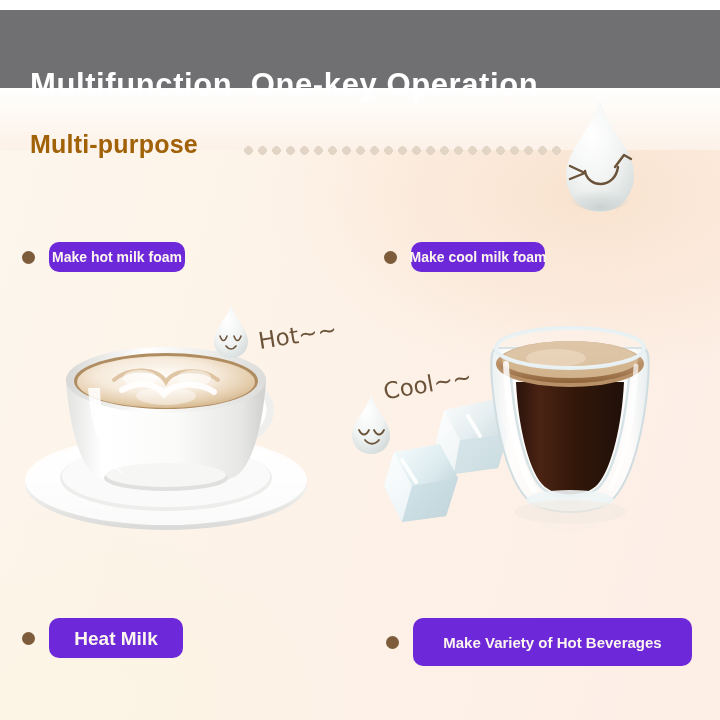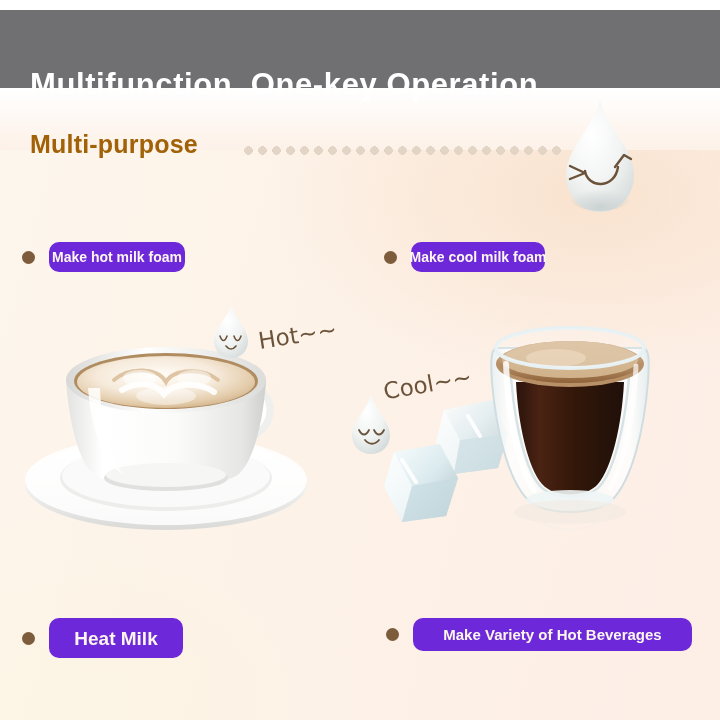--- a/index.html
+++ b/index.html
@@ -133,21 +133,21 @@
   .cap-hot-foam  { left: 22px;  top: 242px; }
   .cap-hot-foam  .caption-pill { width: 136px; height: 30px; }
 
   .cap-cool-foam { left: 384px; top: 242px; justify-content: center; }
   .cap-cool-foam .caption-pill { width: 134px; height: 30px; }
 
   .cap-heat-milk { left: 22px;  top: 618px; }
   .cap-heat-milk .caption-pill { width: 134px; height: 40px; font-size: 19px; }
 
   .cap-beverages { left: 386px; top: 618px; }
-  .cap-beverages .caption-pill { width: 279px; height: 33px; font-size: 15px; }
+  .cap-beverages .caption-pill { width: 279px; height: 48px; font-size: 15px; }
 </style>
 </head>
 <body>
 
 <div id="page">
 
   <div class="bg-top"></div>
   <div class="bg-main"></div>
 
   <div class="header-bar">

